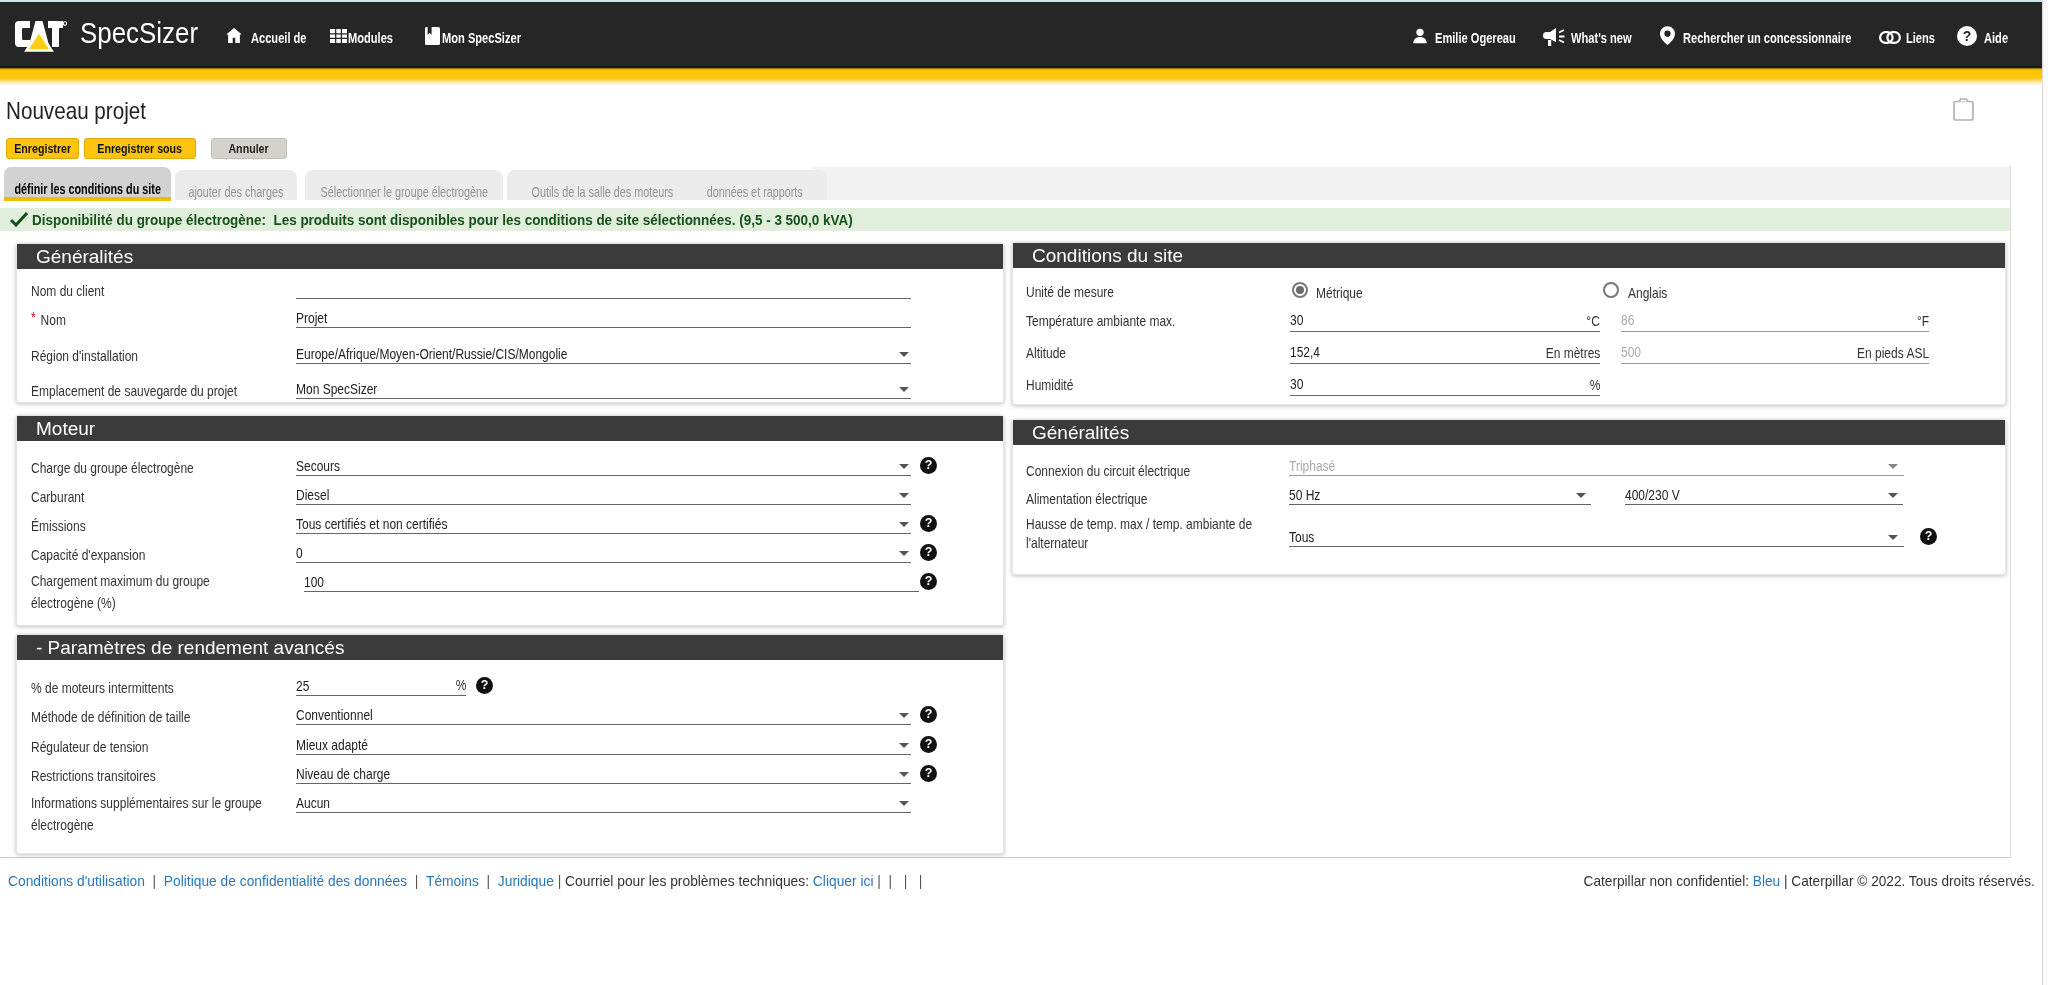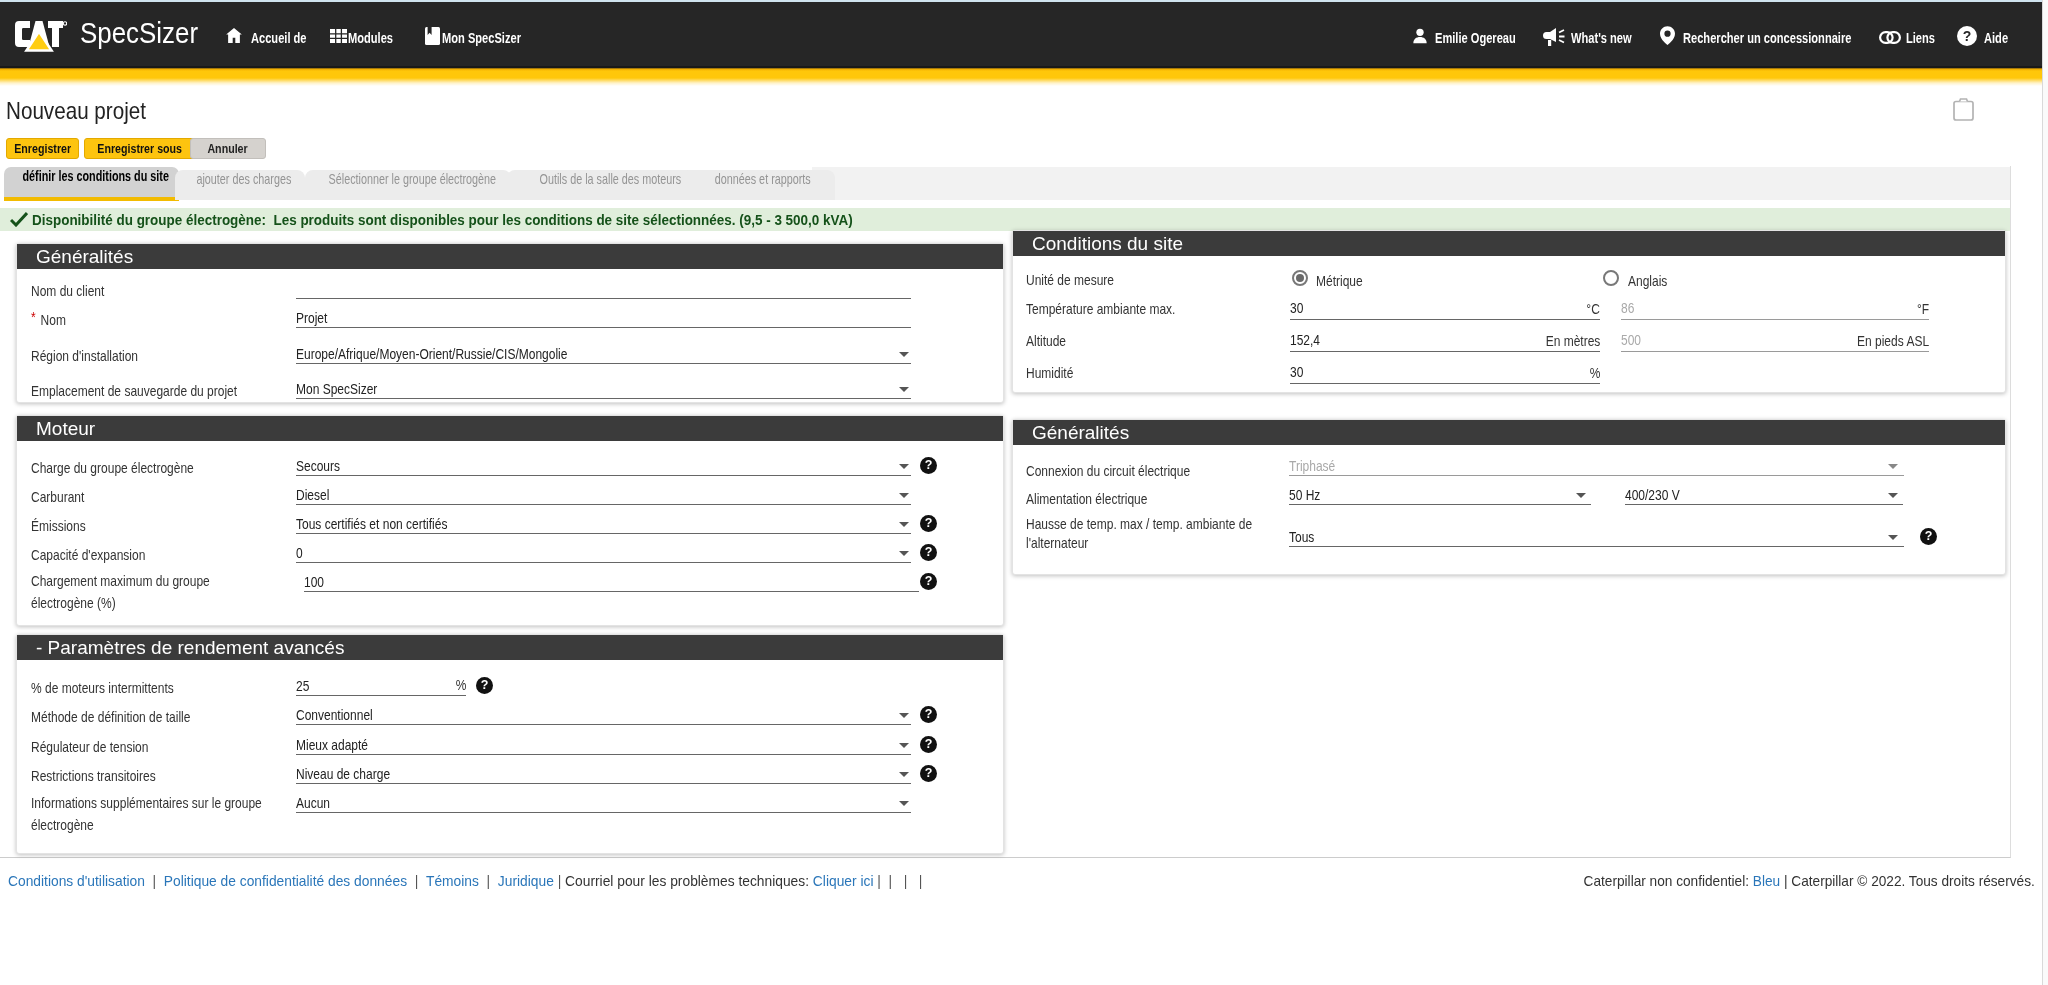--- a/index.html
+++ b/index.html
@@ -12,25 +12,25 @@
   #scrollstrip{top:0;right:0;width:5px;height:985px;background:#fafafa;border-left:1px solid #d9d9d9;z-index:50;}
   .navitem{position:absolute;color:#fff;font-weight:bold;font-size:15px;top:27px;white-space:nowrap;}
   .nt{position:absolute;top:1px;transform:scaleX(.74);transform-origin:0 50%;white-space:nowrap;}
   #specsizer{color:#fff;font-size:30px;top:17px;left:80px;position:absolute;font-weight:normal;line-height:32px;transform:scaleX(.863);transform-origin:0 50%;}
   
   #title{top:97px;left:6px;font-size:24px;color:#222;transform:scaleX(.86);transform-origin:0 50%;white-space:nowrap;}
   .btn{position:absolute;top:138px;height:21px;border-radius:3px;font-size:13px;font-weight:bold;color:#111;
        display:flex;align-items:center;justify-content:center;box-sizing:border-box;white-space:nowrap;}
   .btn span{display:inline-block;transform:scaleX(.82);}
   .btn.y{background:#fdc40f;border:1px solid #e3a900;}
-  .btn.g{background:#d5d2ce;border:1px solid #c2bfbb;color:#222;}
+  .btn.g{background:#d5d2ce;border:1px solid #c2bfbb;color:#222;margin-left:21px;}
   
   #tabstrip{top:167px;left:0;width:2010px;height:33px;background:#fff;}
   .tab{position:absolute;background:#ececec;border-radius:8px 8px 0 0;color:#949494;font-size:15px;
-       top:3px;height:30px;white-space:nowrap;display:flex;align-items:flex-start;justify-content:center;padding-left:8px;}
+       top:3px;height:30px;white-space:nowrap;display:flex;align-items:flex-end;justify-content:center;}
   .tt{display:inline-block;transform:scaleX(.72);}
   .tab.active{background:#d2d2d2;color:#000;font-weight:bold;top:0;height:30px;
        border-bottom:4px solid #f2bb00;border-radius:7px 7px 0 0;}
   
   #banner{top:208px;left:0;width:2010px;height:23px;background:#e0eedb;color:#15521a;font-weight:bold;
      font-size:15px;line-height:23px;white-space:nowrap;}
   #banner .bt{display:inline-block;transform:scaleX(.897);transform-origin:0 50%;}
   
   #wrapborder{top:166px;left:0;width:2010px;height:691px;border-right:1px solid #ddd;border-bottom:1px solid #ccc;}
   
@@ -180,21 +180,21 @@
   <div class="lbl" style="left:14px;top:66px"><span class="req">*</span> Nom</div>
   <div class="ul" style="left:279px;top:65px;width:615px"><span class="v">Projet</span></div>
   <div class="lbl" style="left:14px;top:102px">Région d'installation</div>
   <div class="ul" style="left:279px;top:101px;width:615px"><span class="v">Europe/Afrique/Moyen-Orient/Russie/CIS/Mongolie</span></div>
   <div class="arrow" style="left:882px;top:108px"></div>
   <div class="lbl" style="left:14px;top:137px">Emplacement de sauvegarde du projet</div>
   <div class="ul" style="left:279px;top:136px;width:615px"><span class="v">Mon SpecSizer</span></div>
   <div class="arrow" style="left:882px;top:143px"></div>
 </div>
 
-<div class="card c2" style="left:1012px;top:230px;width:994px;height:163px">
+<div class="card c2" style="left:1012px;top:242px;width:994px;height:163px">
   <div class="chead">Conditions du site</div>
   <div class="lbl" style="left:13px;top:39px">Unité de mesure</div>
   <div class="radio on" style="left:279px;top:39px"></div>
   <div class="lbl" style="left:303px;top:40px">Métrique</div>
   <div class="radio" style="left:590px;top:39px"></div>
   <div class="lbl" style="left:615px;top:40px">Anglais</div>
 
   <div class="lbl" style="left:13px;top:68px">Température ambiante max.</div>
   <div class="ul" style="left:277px;top:70px;width:310px"><span class="v">30</span><span class="rt">°C</span></div>
   <div class="ul dis" style="left:608px;top:70px;width:308px"><span class="v">86</span><span class="rt">°F</span></div>

